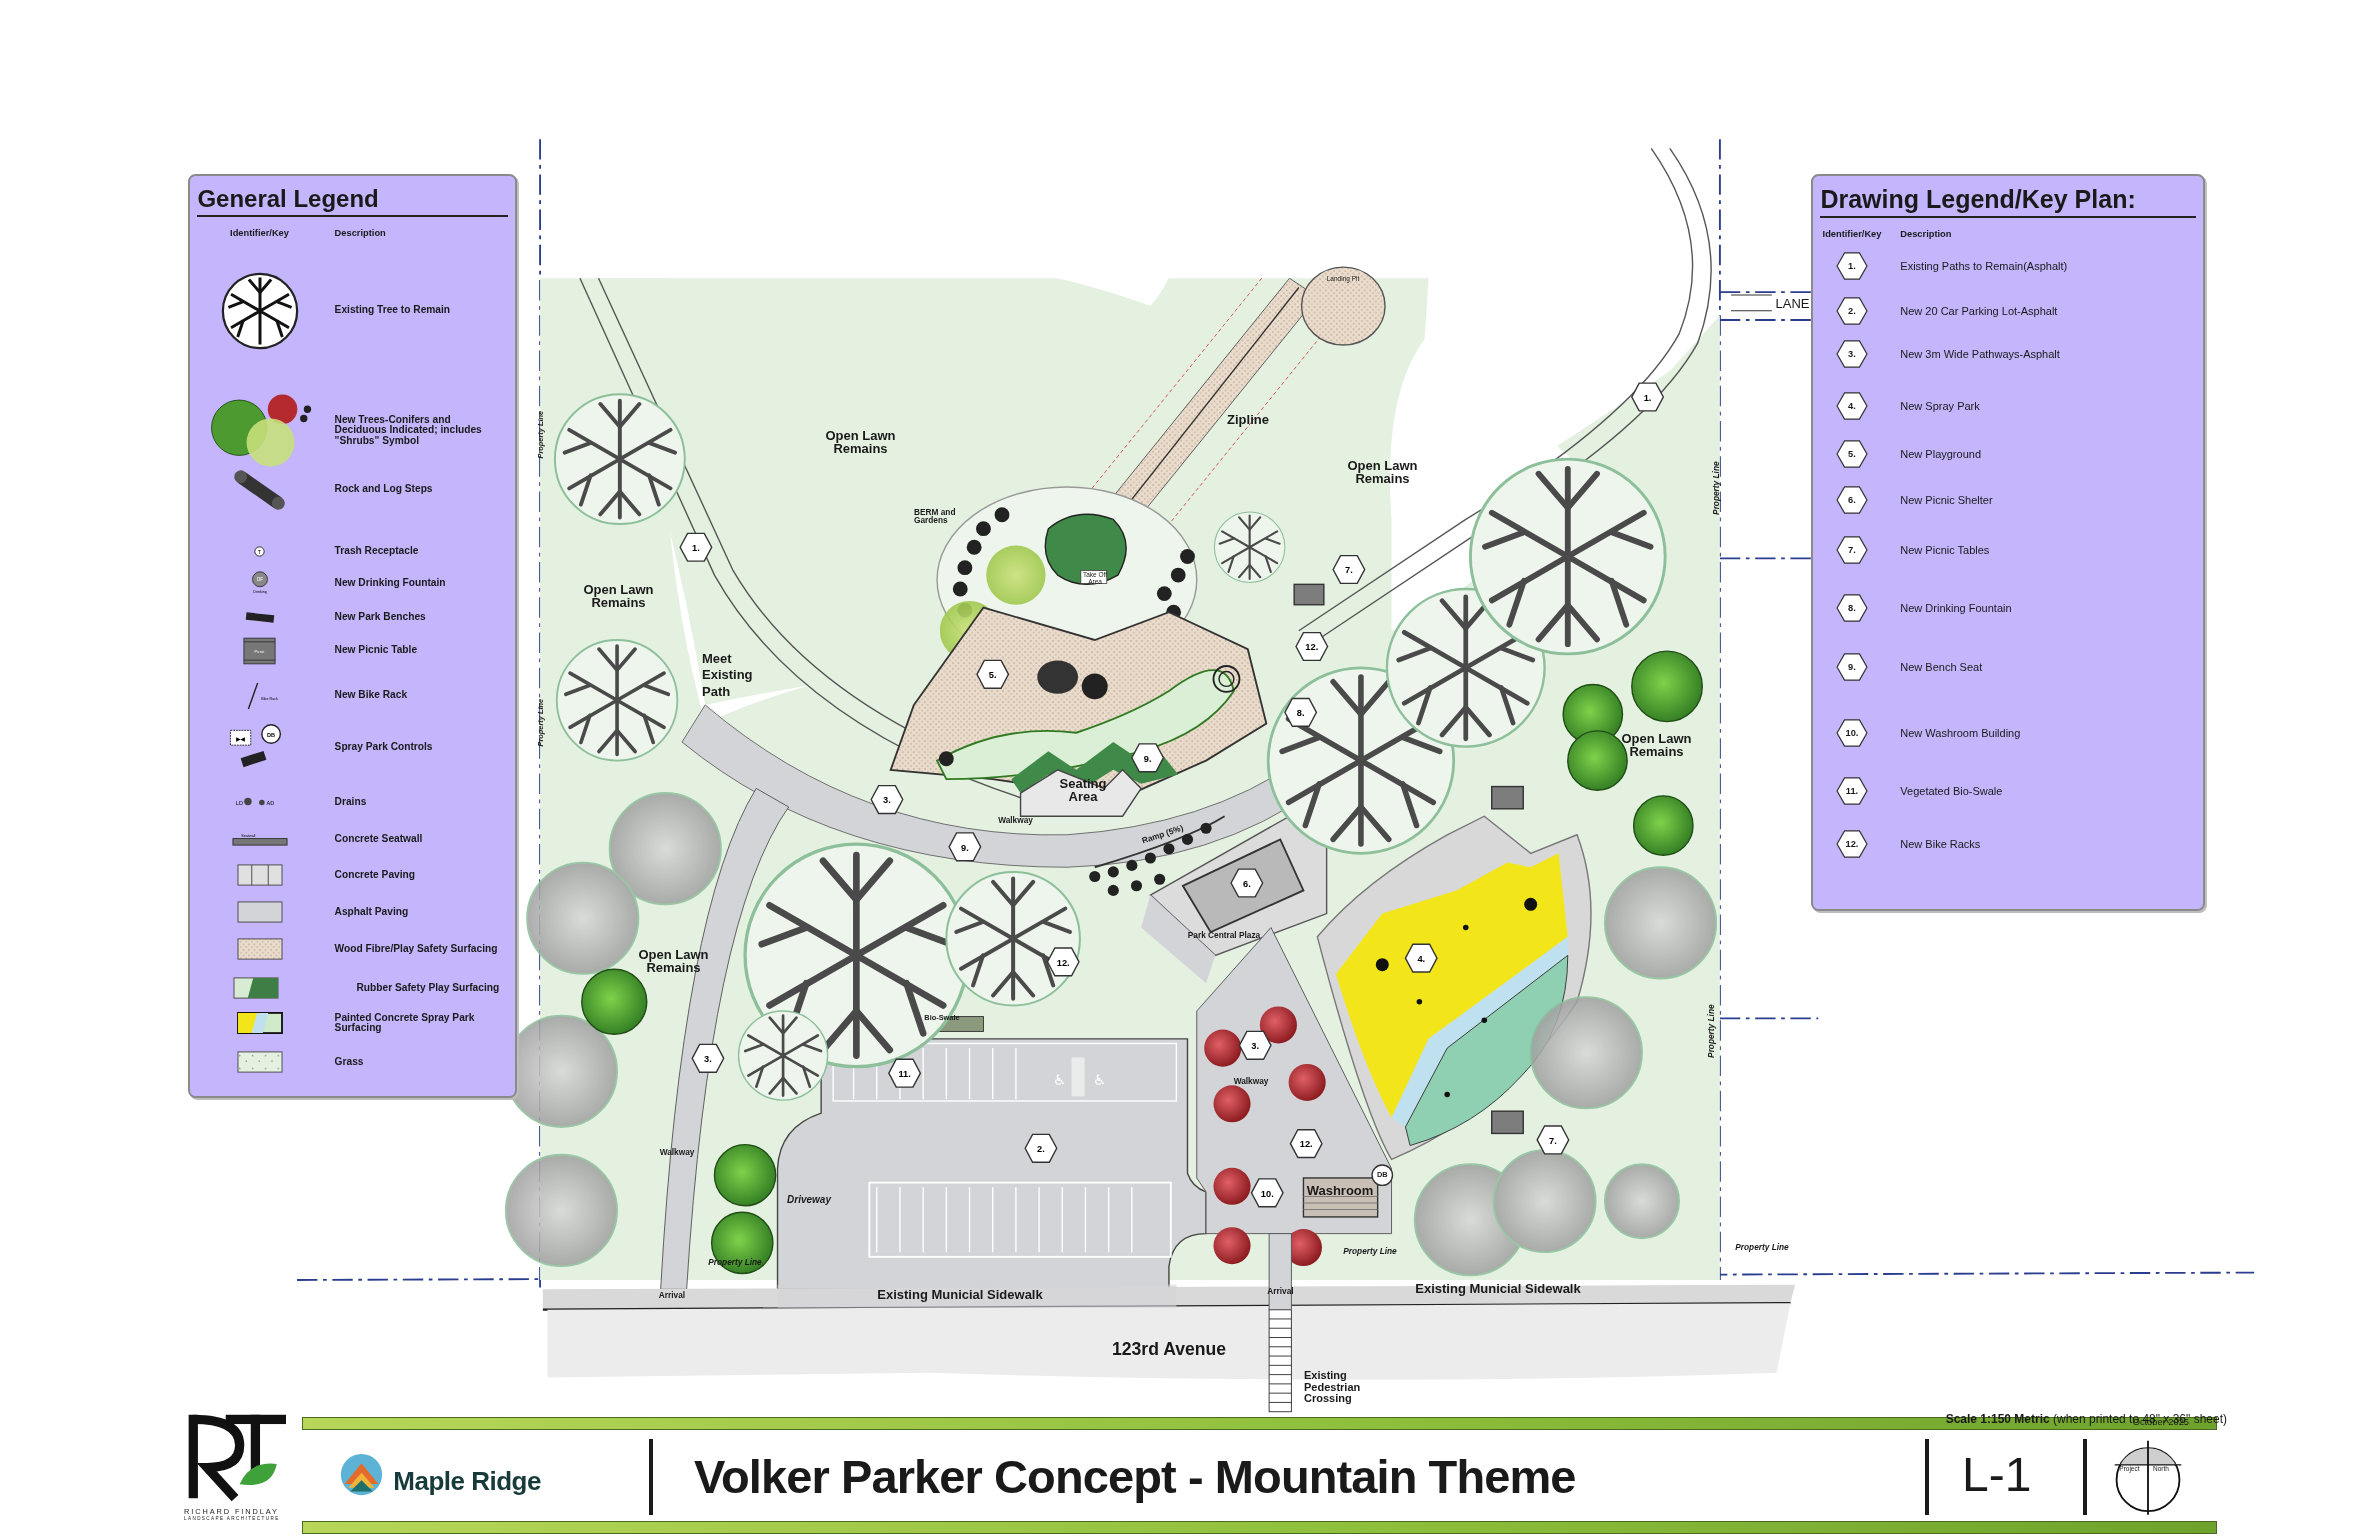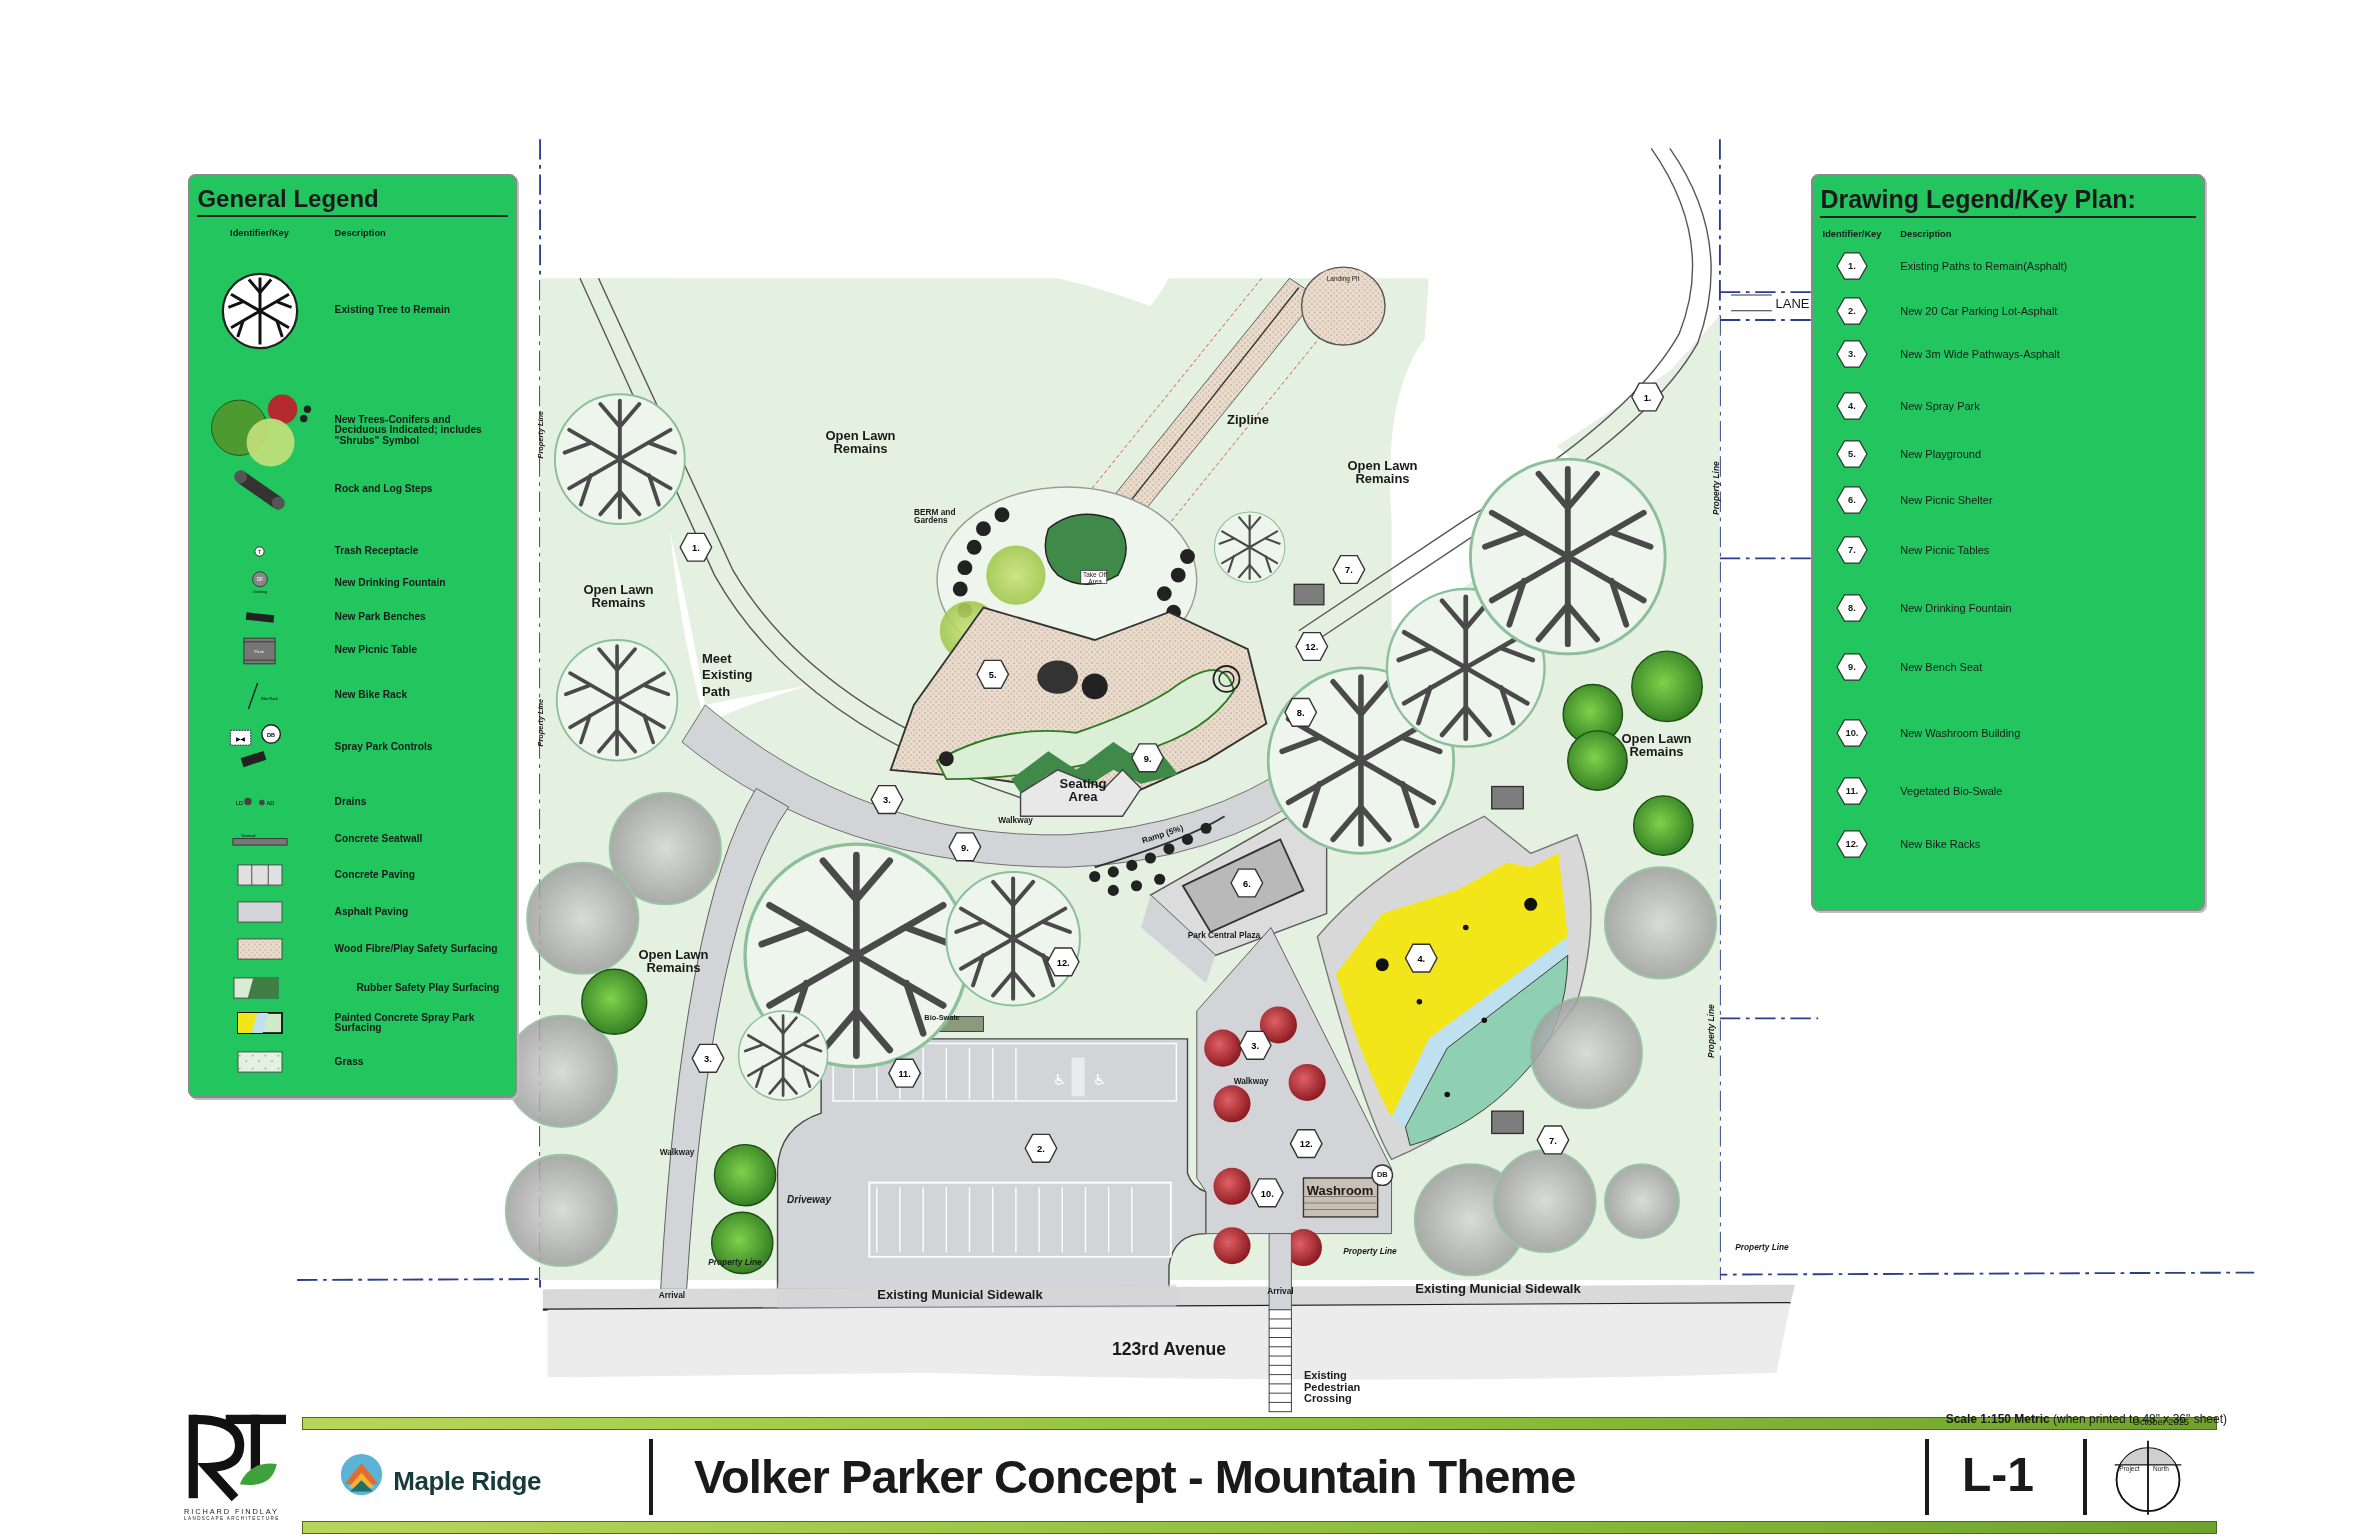--- a/index.html
+++ b/index.html
@@ -1,17 +1,17 @@
 <!DOCTYPE html>
 <html style="font-size:15px"><head>
 <meta charset="utf-8">
 <style>
   html, body { margin:0; padding:0; background:#ffffff; }
   body { width:2375px; height:1536px; position:relative; overflow:hidden; font-family:"Liberation Sans", sans-serif; color:#1a1a1a; }
-  .legend-box { position:absolute; background:#22c55e; border:2.8px solid #8a8a8a; border-radius:7.4px; box-shadow:1.9px 1.9px 0 #bdbdbd; }
+  .legend-box { position:absolute; background:#c4b5fd; border:2.8px solid #8a8a8a; border-radius:7.4px; box-shadow:1.9px 1.9px 0 #bdbdbd; }
   .legend-title { font-weight:bold; font-size:24px; margin:9.3px 7.4px 0 7.4px; padding-bottom:1.9px; border-bottom:2.8px solid #222; }
   .legend-head { display:flex; font-size:9.3px; font-weight:bold; margin-top:11px; }
   .gl { left:188px; top:174px; width:325px; height:920px; }
   .gl .legend-head .k { width:139px; text-align:center; }
   .gl .legend-head .d { padding-left:5.6px; }
   .gl-row { position:absolute; left:0; width:325px; display:flex; align-items:center; }
   .gl-row .sym { width:139px; display:flex; justify-content:center; align-items:center; }
   .gl-row .txt { font-size:10.2px; font-weight:bold; line-height:10.2px; padding-left:5.6px; width:167px; }
   .dl { left:1811px; top:174px; width:390px; height:733px; }
   .dl .legend-title { font-size:25px; }
@@ -768,21 +768,21 @@
       <polygon points="6,34 24,12 42,34" fill="#e56b2c"></polygon>
       <polygon points="10,38 24,22 38,38" fill="#f0b43a"></polygon>
       <polygon points="12,42 24,30 36,42" fill="#1f6f6b"></polygon>
     </svg>
     <span style="font-size:26px;font-weight:bold;color:#173a3a;margin-left:9.3px;letter-spacing:-0.5px;">Maple Ridge</span>
   </div>
 
   <div class="vsep" style="left:649px;top:48px;height:76px;"></div>
   <div style="position:absolute;left:694px;top:58px;font-size:47px;font-weight:bold;letter-spacing:-0.9px;">Volker Parker Concept - Mountain Theme</div>
   <div class="vsep" style="left:1925px;top:48px;height:76px;"></div>
-  <div style="position:absolute;left:1962px;top:56px;font-size:48px;font-weight:bold;">L-1</div>
+  <div style="position:absolute;left:1962px;top:56px;font-size:48px;font-weight:normal;">L-1</div>
   <div class="vsep" style="left:2083px;top:48px;height:76px;"></div>
 
   <div style="position:absolute;left:2111px;top:46px;width:74px;height:78px;">
     <svg width="74" height="78" viewBox="0 0 80 84">
       <circle cx="40" cy="46" r="34" fill="#fff" stroke="#111" stroke-width="2"></circle>
       <path d="M10 30 A34 34 0 0 1 70 30 Z" fill="#cfcfcf"></path>
       <line x1="40" y1="4" x2="40" y2="84" stroke="#111" stroke-width="2"></line>
       <line x1="4" y1="30" x2="76" y2="30" stroke="#111" stroke-width="1.5"></line>
     </svg>
     <span style="position:absolute;left:8.3px;top:28px;font-size:6.5px;">Project</span>

